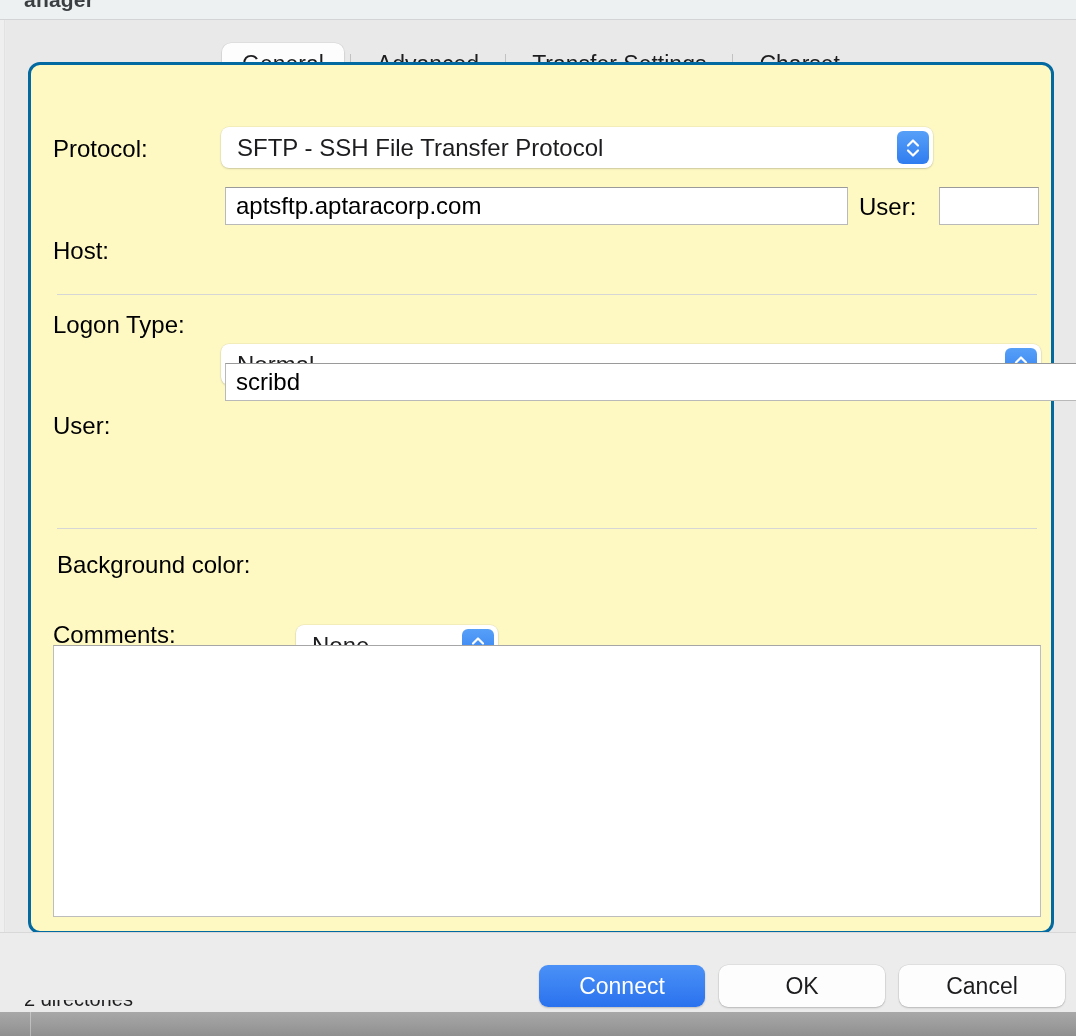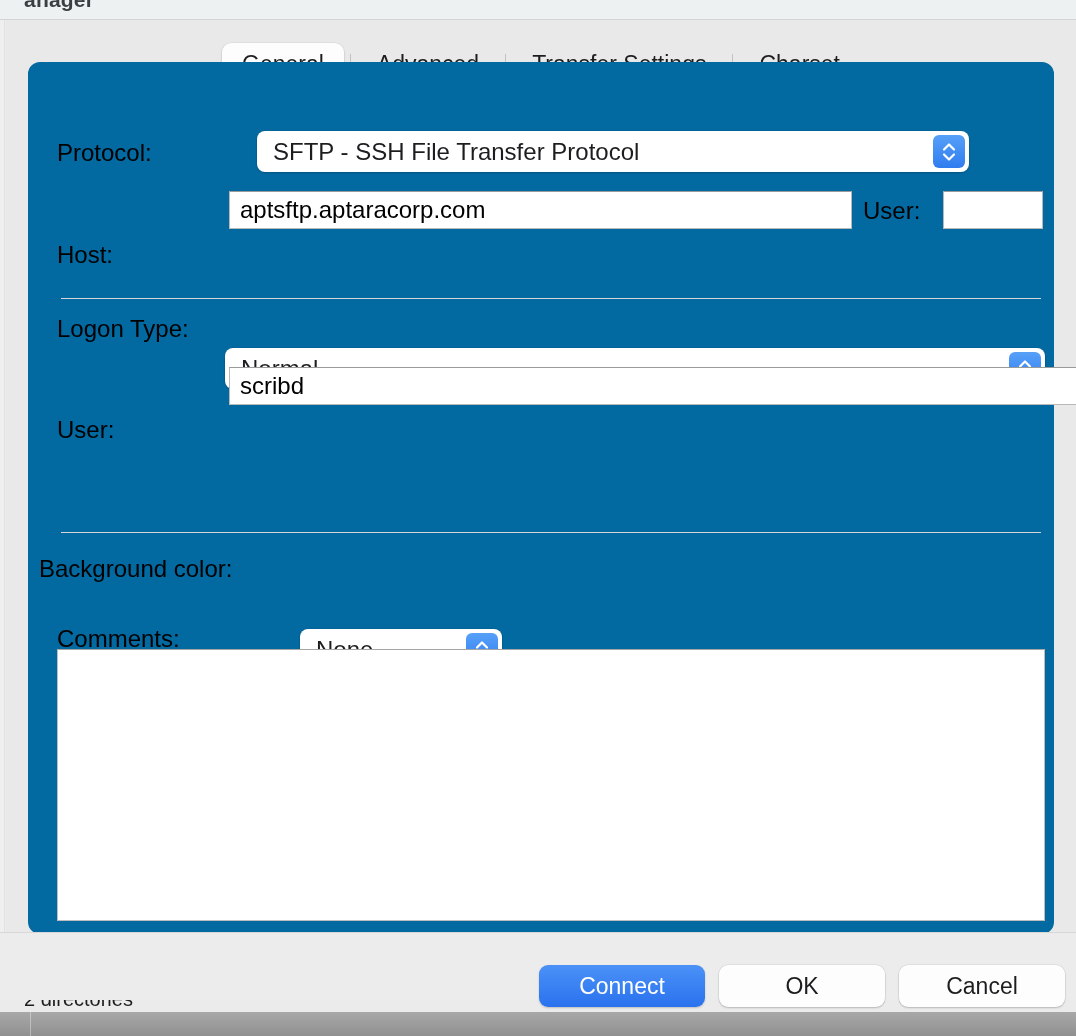--- a/index.html
+++ b/index.html
@@ -123,22 +123,22 @@
     margin: 0 6px;
   }
 
   
   .panel {
     position: absolute;
     left: 22px;
     top: 42px;
     width: 1026px;
     height: 872px;
-    background: #0369a1;
-    border: 7px solid #0369a1;
+    background: #fef9c3;
+    border: 3px solid #0369a1;
     border-radius: 12px;
     box-sizing: border-box;
   }
 
   .row {
     position: absolute;
     display: flex;
     align-items: center;
   }
   .label {
@@ -281,21 +281,21 @@
     <div class="tab">Transfer Settings</div>
     <div class="tab-sep"></div>
     <div class="tab">Charset</div>
   </div>
 
   <div class="panel">
 
     <div class="row" style="left:22px; top:70px;">
       <div class="label" style="width:170px;">Protocol:</div>
     </div>
-    <div class="popup" style="left:190px; top:62px; width:712px; height:41px;margin-left:32px;">
+    <div class="popup" style="left:190px; top:62px; width:712px; height:41px;">
       <div class="popup-value">SFTP - SSH File Transfer Protocol</div>
       <div class="stepper" style="right:4px; top:4px; width:32px; height:33px;">
         <svg width="18" height="26" viewBox="0 0 18 26" fill="none" aria-hidden="true">
           <path d="M4 10.5 L9 5.5 L14 10.5" stroke="#ffffff" stroke-width="2.2" stroke-linecap="round" stroke-linejoin="round"></path>
           <path d="M4 15.5 L9 20.5 L14 15.5" stroke="#ffffff" stroke-width="2.2" stroke-linecap="round" stroke-linejoin="round"></path>
         </svg>
       </div>
     </div>
 
     <div class="row" style="left:22px; top:128px;">
@@ -328,21 +328,21 @@
 
     <div class="row" style="left:22px; top:304px;margin-top:43px;">
       <div class="label" style="width:170px;">User:</div>
     </div>
     <div class="field" style="position:absolute; left:194px; top:298px; width:919px; height:38px;">
       <div class="val">scribd</div>
     </div>
 
     <div class="separator" style="left:26px; top:463px; width:980px;"></div>
 
-    <div class="row" style="left:4px; top:486px;">
+    <div class="row" style="left:26px; top:486px;">
       <div class="label">Background color:</div>
     </div>
     <div class="popup" style="left:265px; top:478px; width:202px; height:41px;">
       <div class="popup-value">None</div>
       <div class="stepper" style="right:4px; top:4px; width:32px; height:33px;">
         <svg width="18" height="26" viewBox="0 0 18 26" fill="none" aria-hidden="true">
           <path d="M4 10.5 L9 5.5 L14 10.5" stroke="#ffffff" stroke-width="2.2" stroke-linecap="round" stroke-linejoin="round"></path>
           <path d="M4 15.5 L9 20.5 L14 15.5" stroke="#ffffff" stroke-width="2.2" stroke-linecap="round" stroke-linejoin="round"></path>
         </svg>
       </div>

